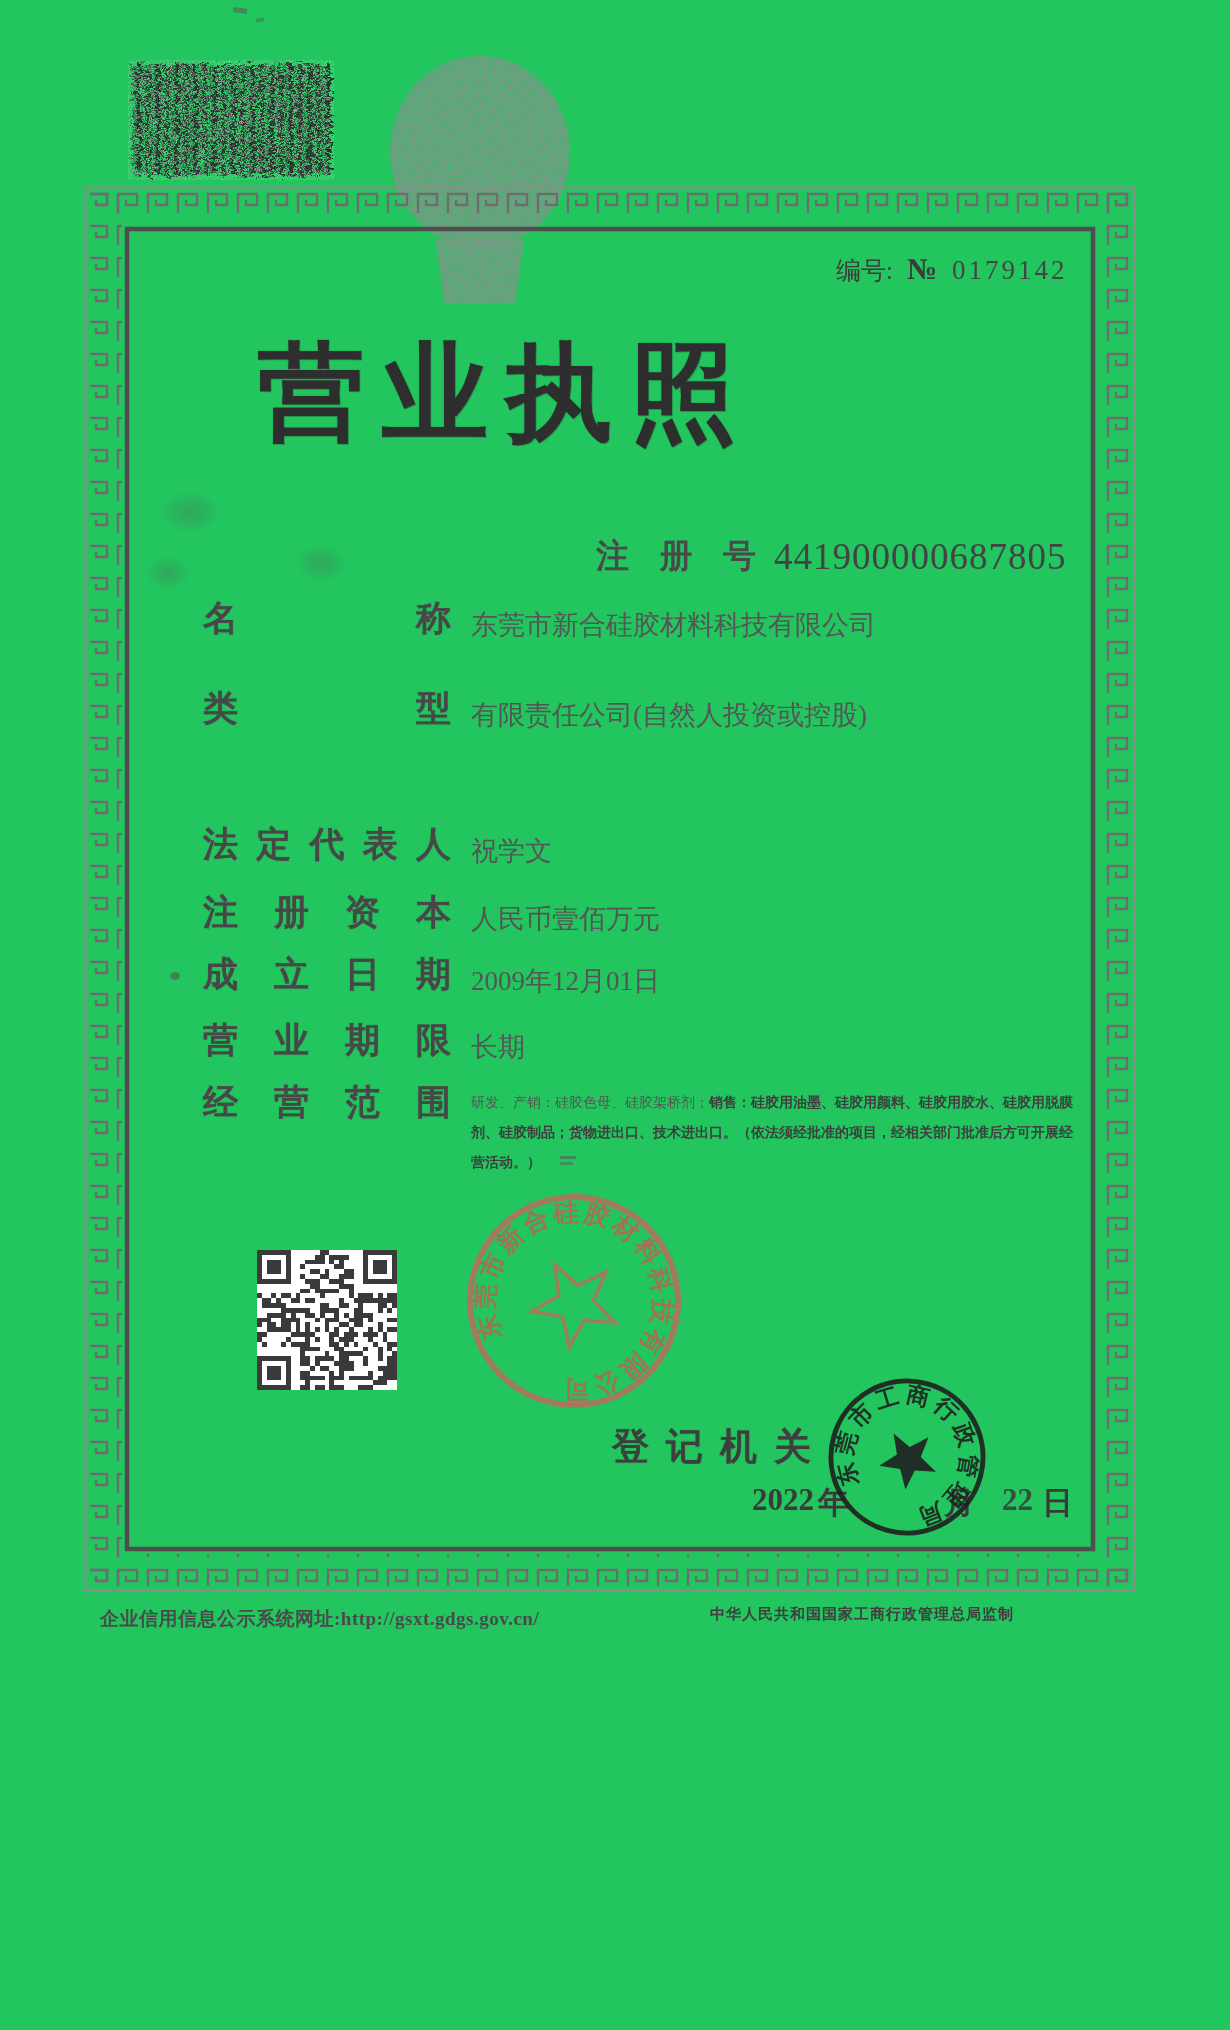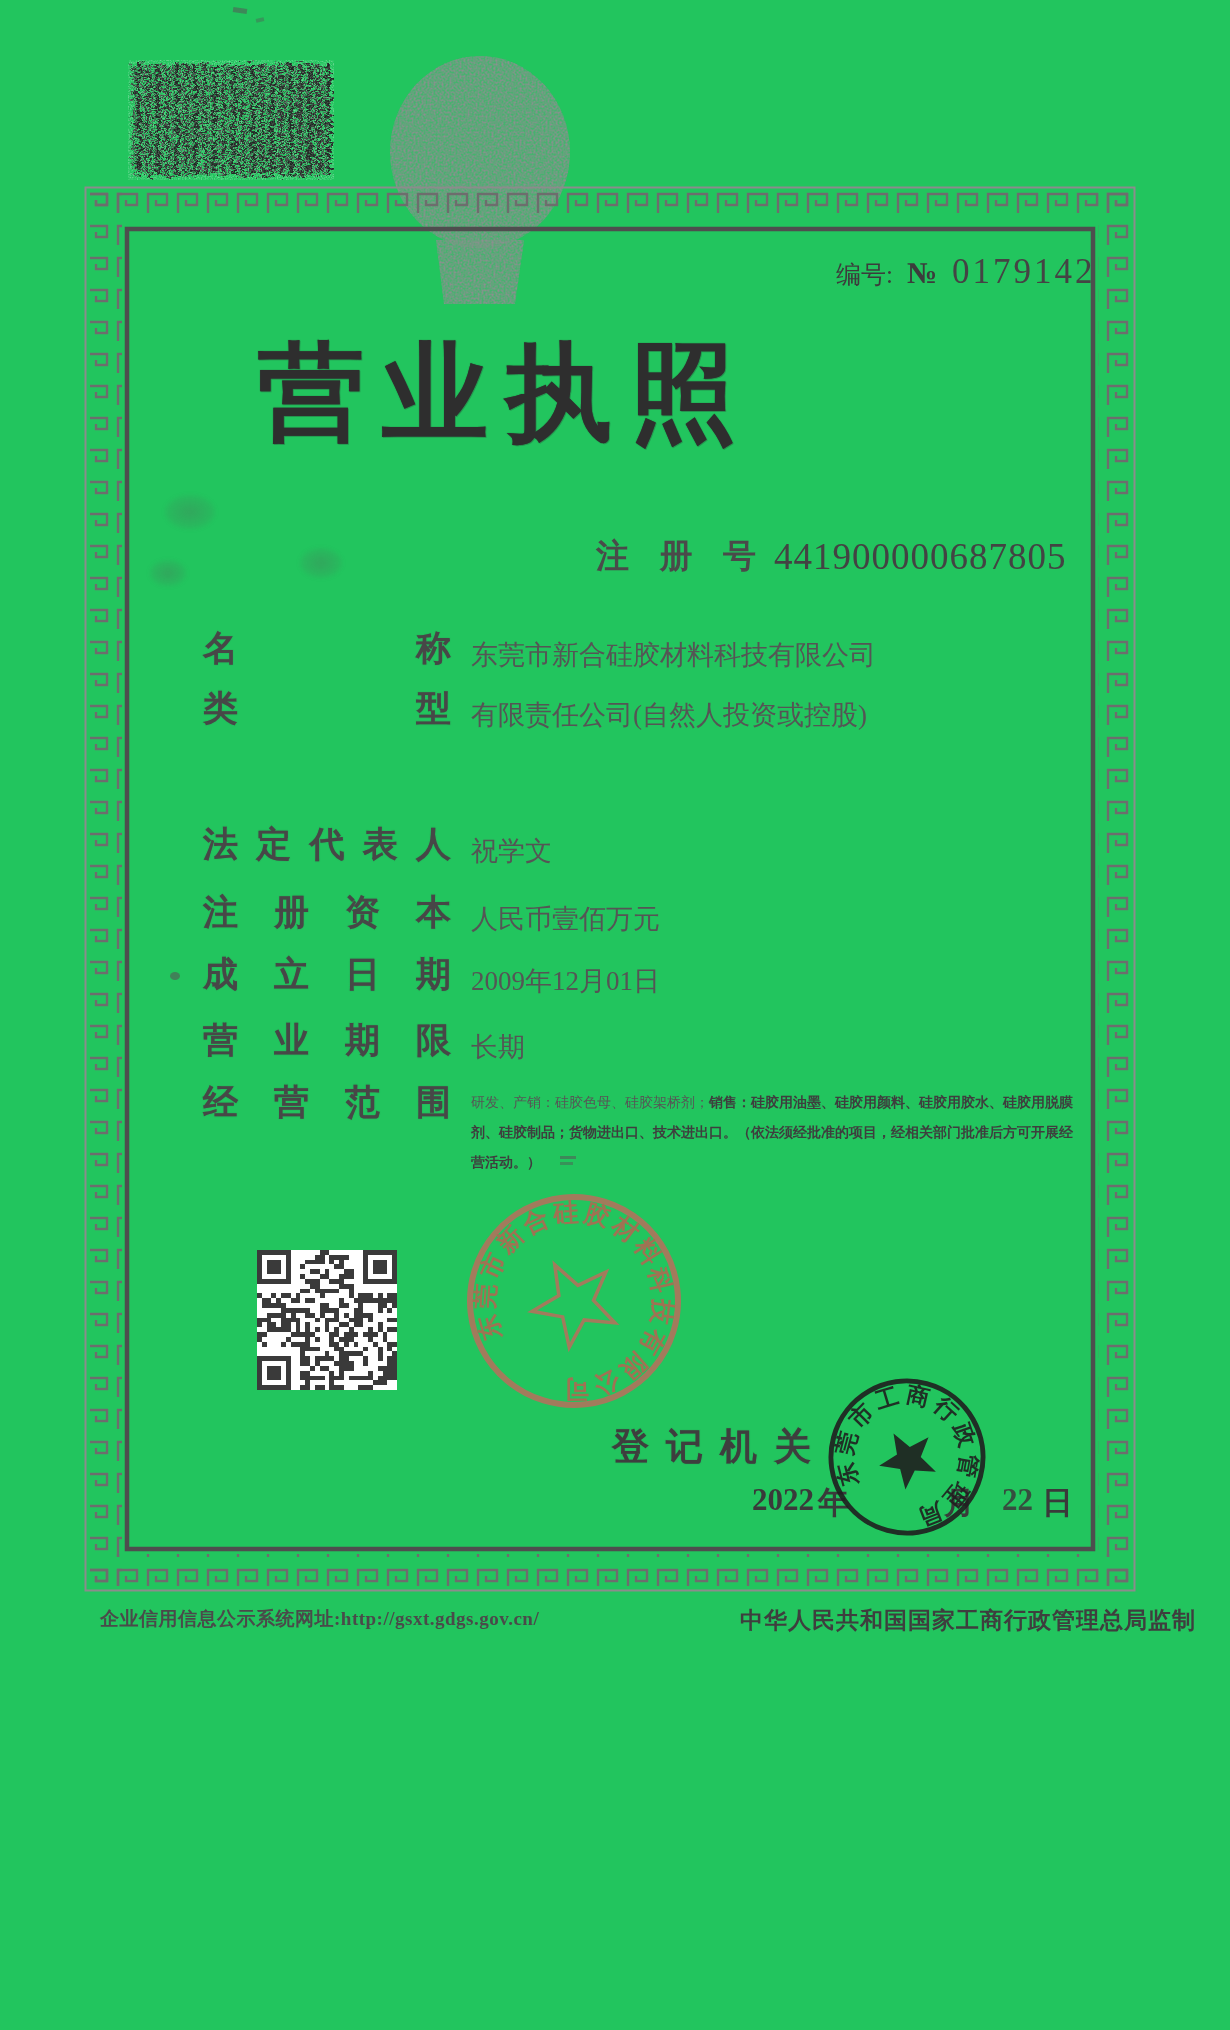--- a/index.html
+++ b/index.html
@@ -5,21 +5,21 @@
   html,body{margin:0;padding:0;background:#e9e9e7;}
   .page{
     position:relative;width:1230px;height:2030px;margin:0 auto;
     background:#22c55e;overflow:hidden;
     font-family:"Liberation Serif","DejaVu Serif",serif;color:#3f3f3f;
   }
   .abs{position:absolute;}
   
   .serial{left:836px;top:252px;display:flex;align-items:baseline;gap:14px;font-size:25px;color:#3c3c3c;}
   .serial .no-symbol{font-weight:bold;font-size:30px;letter-spacing:1px;}
-  .serial .digits{font-size:35px;letter-spacing:3px;color:#444;}
+  .serial .digits{font-size:27px;letter-spacing:3px;color:#444;}
   
   .title{
     left:258px;top:322px;width:560px;
     font-size:106px;font-weight:900;letter-spacing:18px;
     color:#2e2e2e;text-shadow:0 0 1px rgba(46,46,46,.9),1px 1px 0 rgba(46,46,46,.25);
     white-space:nowrap;
   }
   
   .regline{left:596px;top:534px;display:flex;align-items:center;}
   .reg-label{width:160px;font-size:33px;font-weight:bold;color:#4a4a4a;text-align:justify;text-align-last:justify;}
@@ -33,21 +33,21 @@
   }
   .fvalue{margin-left:20px;padding-top:7px;font-size:27px;color:#555;white-space:nowrap;}
   .fvalue.addr{font-size:28px;color:#4c4c4c;font-weight:600;}
   .fvalue.scope{white-space:normal;width:608px;font-size:14px;line-height:30px;padding-top:4px;color:#565656;}
   .fvalue.scope .bold{font-weight:bold;color:#3e3e3e;}
   
   .registrar{left:612px;top:1422px;font-size:37px;font-weight:bold;letter-spacing:17px;color:#3e3e3e;white-space:nowrap;text-shadow:0 0 1px rgba(62,62,62,.5);}
   .dateline span{position:absolute;top:1482px;font-size:31px;font-weight:600;color:#3a3a3a;}
   
   .footer-left{left:100px;top:1606px;font-size:19px;color:#4a4a4a;letter-spacing:.5px;font-weight:bold;}
-  .footer-right{left:740px;top:1605px;font-size:23px;font-weight:bold;color:#3e3e3e;letter-spacing:1px;}
+  .footer-right{left:710px;top:1605px;font-size:15px;font-weight:bold;color:#3e3e3e;letter-spacing:1px;}
   
   .smudge{position:absolute;border-radius:50%;filter:blur(2px);background:radial-gradient(rgba(90,90,90,.28),rgba(120,120,120,0));}
   .tick{position:absolute;background:#555;opacity:.55;}
 </style>
 </head>
 <body>
 
 <div class="page">
 
   <div class="abs" style="left:128px;top:60px;">
@@ -116,21 +116,21 @@
     <span class="digits">0179142</span>
   </div>
 
   <div class="abs title">营业执照</div>
 
   <div class="abs regline">
     <span class="reg-label">注册号</span>
     <span class="reg-number">441900000687805</span>
   </div>
 
-  <div class="abs row" style="top:630px">
+  <div class="abs row" style="top:600px">
     <div class="flabel">名称</div>
     <div class="fvalue">东莞市新合硅胶材料科技有限公司</div>
   </div>
   <div class="abs row" style="top:690px">
     <div class="flabel">类型</div>
     <div class="fvalue">有限责任公司(自然人投资或控股)</div>
   </div>
   <div class="abs row" style="top:826px">
     <div class="flabel">法定代表人</div>
     <div class="fvalue">祝学文</div>

